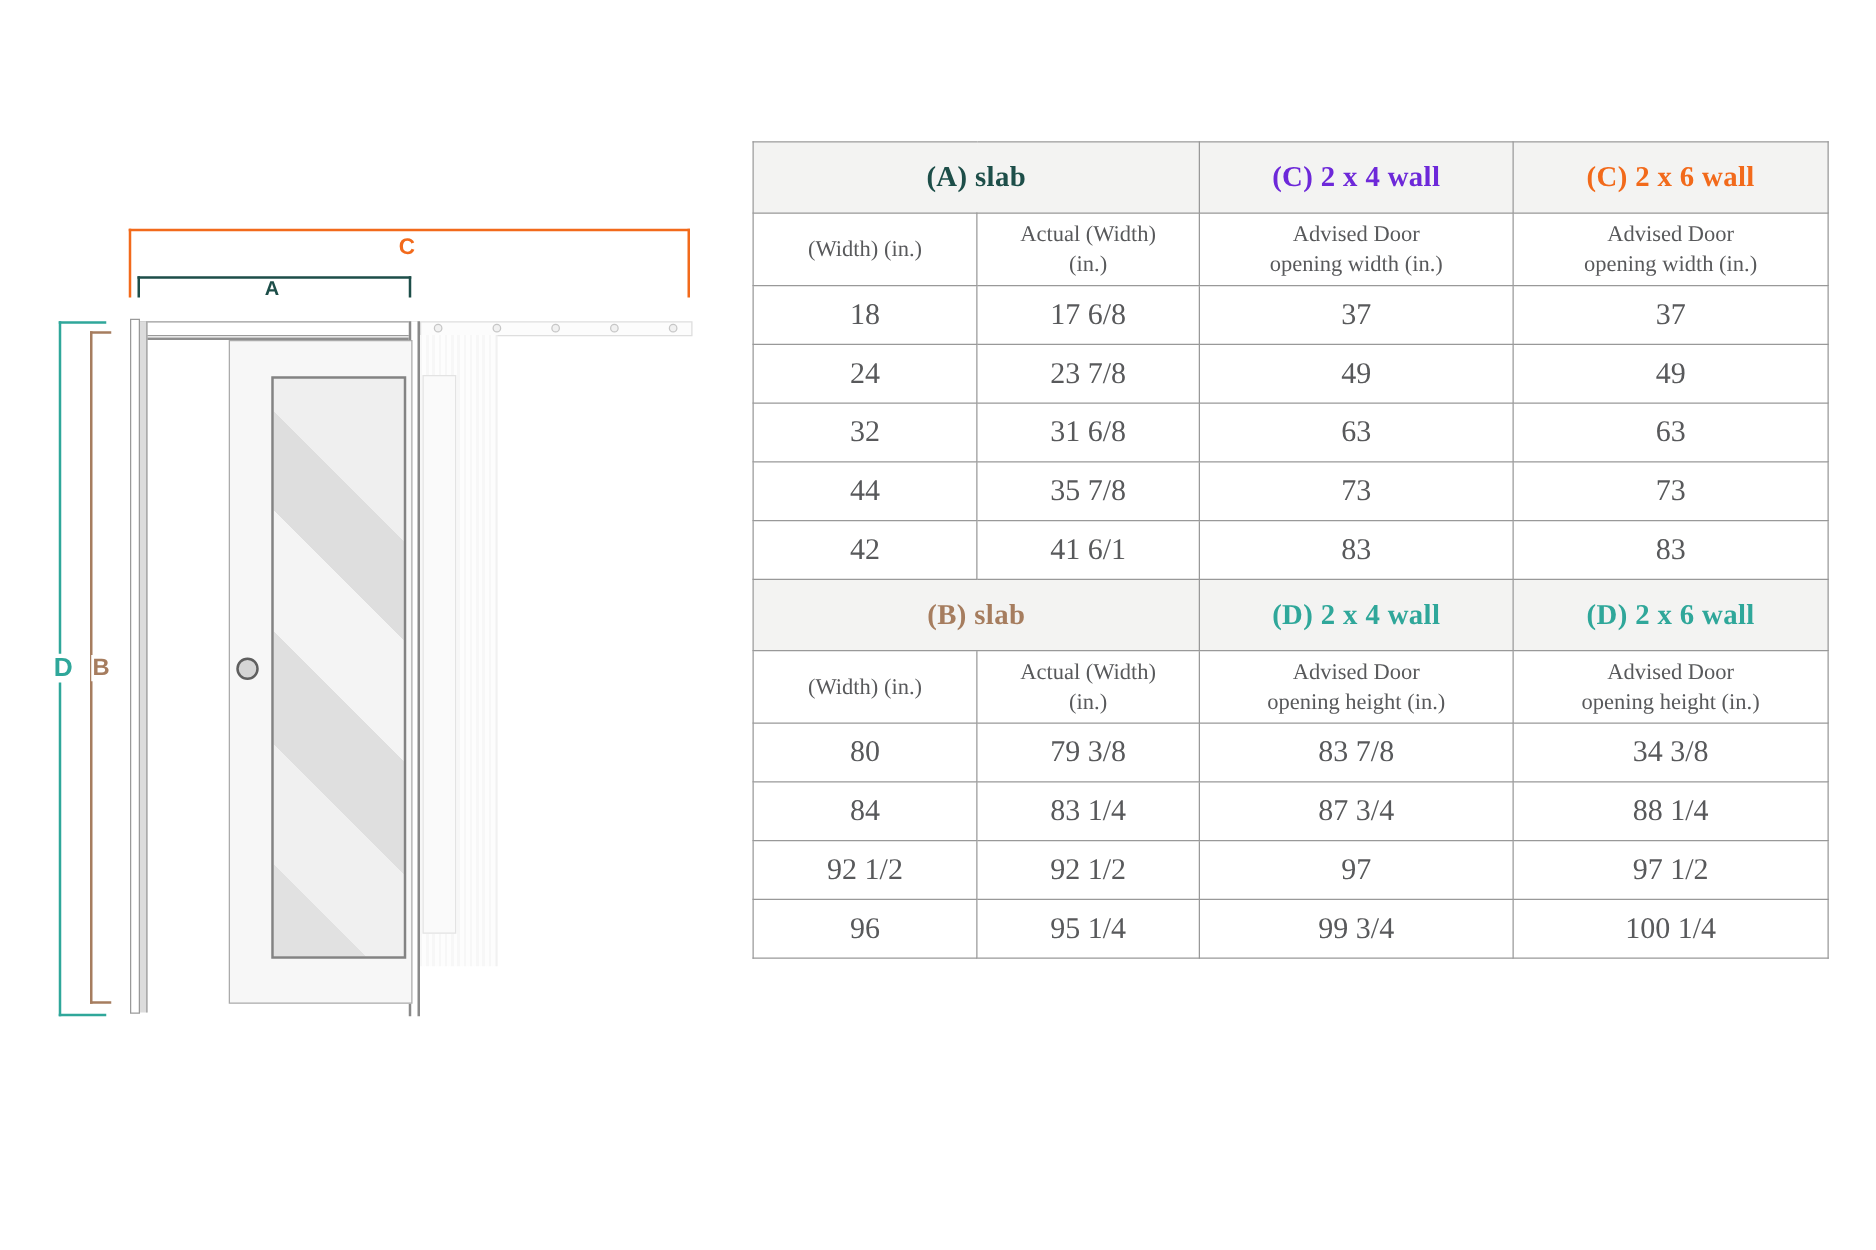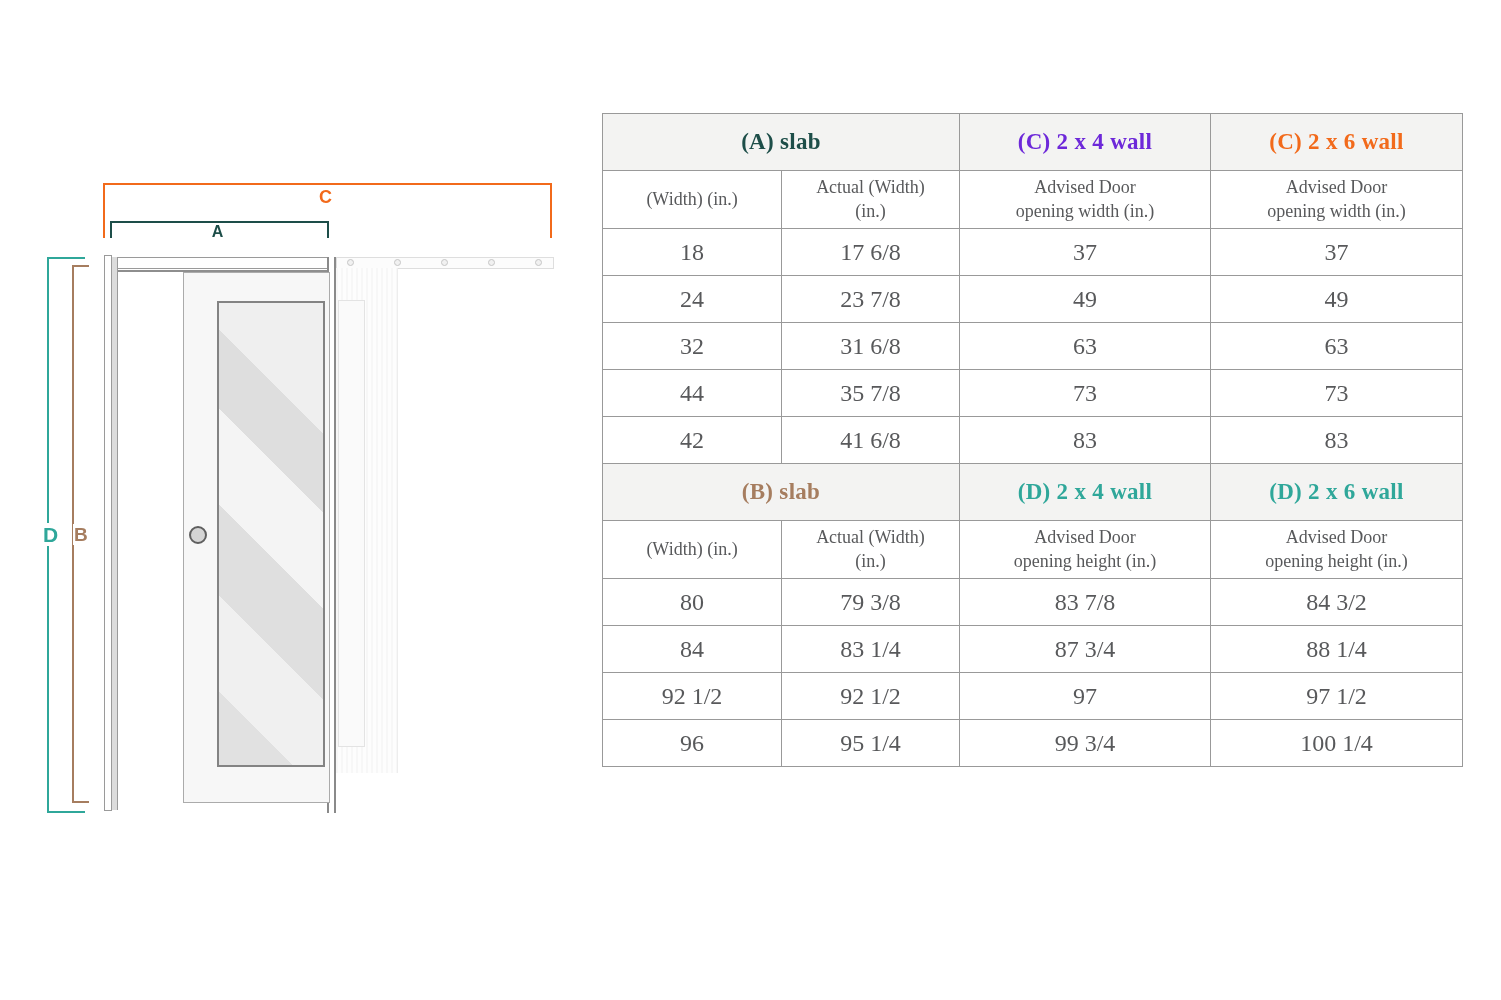--- a/index.html
+++ b/index.html
@@ -131,40 +131,40 @@
           <td>63</td>
         </tr>
         <tr class="data-row">
           <td>44</td>
           <td>35 7/8</td>
           <td>73</td>
           <td>73</td>
         </tr>
         <tr class="data-row">
           <td>42</td>
-          <td>41 6/8</td>
+          <td>41 6/1</td>
           <td>83</td>
           <td>83</td>
         </tr>
         <tr class="section-row">
           <td colspan="2" style="color: rgb(166, 125, 95);">(B) slab</td>
           <td colspan="1" style="color: rgb(47, 167, 154);">(D) 2 x 4 wall</td>
           <td colspan="1" style="color: rgb(47, 167, 154);">(D) 2 x 6 wall</td>
         </tr>
         <tr class="subheader-row">
           <td>(Width) (in.)</td>
           <td>Actual (Width)<br>(in.)</td>
           <td>Advised Door<br>opening height (in.)</td>
           <td>Advised Door<br>opening height (in.)</td>
         </tr>
         <tr class="data-row">
           <td>80</td>
           <td>79 3/8</td>
           <td>83 7/8</td>
-          <td>84 3/2</td>
+          <td>34 3/8</td>
         </tr>
         <tr class="data-row">
           <td>84</td>
           <td>83 1/4</td>
           <td>87 3/4</td>
           <td>88 1/4</td>
         </tr>
         <tr class="data-row">
           <td>92 1/2</td>
           <td>92 1/2</td>

